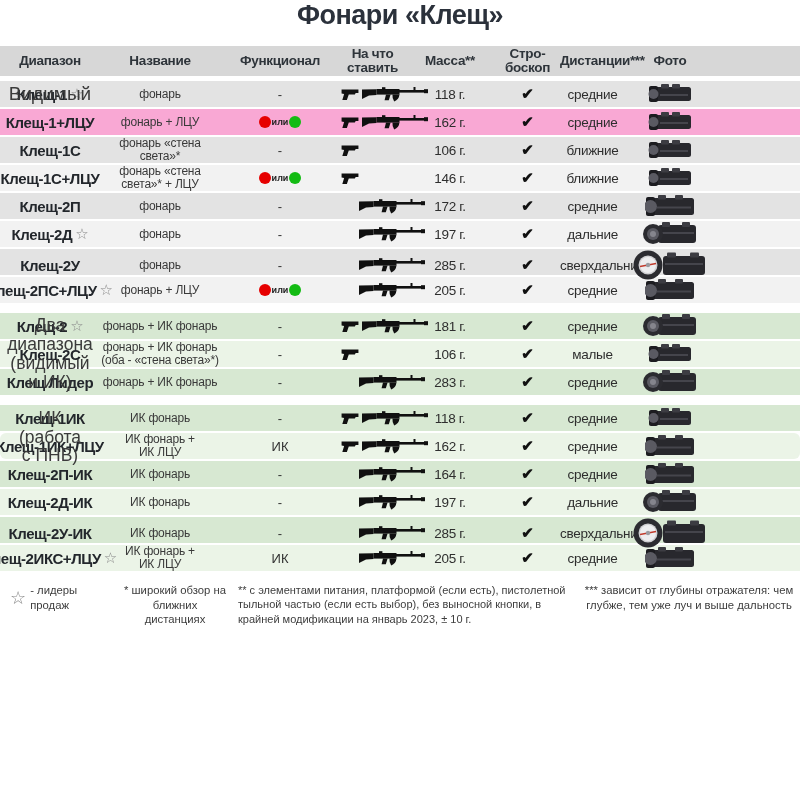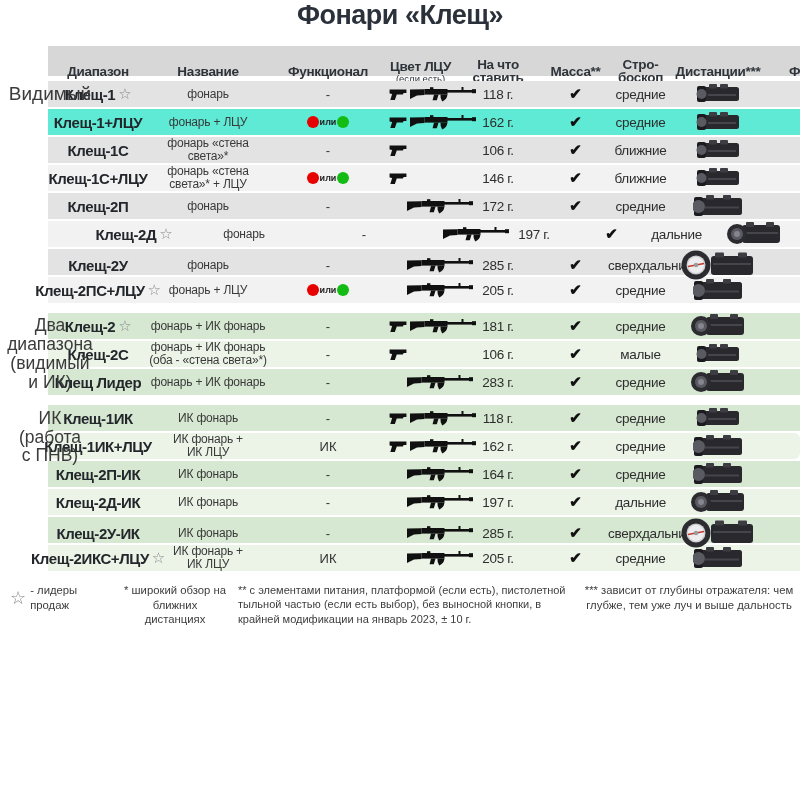--- a/index.html
+++ b/index.html
@@ -1,20 +1,20 @@
 <!DOCTYPE html>
 <html><head>
 <meta charset="utf-8">
 <style>
   html,body{margin:0;padding:0;}
   body{width:800px;height:800px;background:#ffffff;font-family:"Liberation Sans",sans-serif;color:#2e2e2e;overflow:hidden;}
   .page{position:relative;width:800px;height:800px;}
   .title{margin:0;text-align:center;font-size:27px;font-weight:bold;letter-spacing:-0.5px;}
   .table{margin-top:15px;}
-  .header-row,.row{display:grid;grid-template-columns:100px 120px 120px 65px 90px 65px 65px 90px 85px;align-items:center;margin-left:48px;}
+  .header-row,.row{display:grid;grid-template-columns:100px 120px 120px 65px 90px 65px 65px 90px 85px;align-items:center;}
   .header-row{height:30px;margin-bottom:5px;}
   .hdr{font-weight:bold;font-size:13.5px;line-height:1.02;text-align:center;color:#2e343a;letter-spacing:-0.3px;white-space:pre-line;}
   .hdr-sub{display:block;font-weight:normal;font-size:9.5px;letter-spacing:0;}
   .row{height:26px;margin-bottom:2px;}
   .row.tall{height:26px;}
   .group{position:relative;margin-bottom:10px;}
   .group:last-child{margin-bottom:0;}
   .range-label{position:absolute;left:0;width:100px;display:flex;align-items:center;justify-content:center;
     white-space:pre-line;text-align:center;color:#3b3b3b;z-index:2;}
   .rl0{top:0;height:26px;font-size:19px;}
@@ -48,24 +48,20 @@
 <body>
 
 <div class="page">
   <h1 class="title" style="color: rgb(43, 49, 59);">Фонари «Клещ»</h1>
 
   <div class="table">
     <div class="header-row" style="background: rgb(215, 215, 215);">
       <div class="cell hdr">Диапазон</div>
       <div class="cell hdr">Название</div>
       <div class="cell hdr">Функционал</div>
-      <div class="cell hdr">
-        <span>Цвет ЛЦУ</span>
-        <span class="hdr-sub">(если есть)</span>
-      </div>
       <div class="cell hdr">На что
 ставить</div>
       <div class="cell hdr">Масса**</div>
       <div class="cell hdr">Стро-
 боскоп</div>
       <div class="cell hdr">Дистанции***</div>
       <div class="cell hdr">Фото</div>
     </div>
     <div id="groups">
         <div class="group">
@@ -105,21 +101,21 @@
               <svg width="44" height="20" viewBox="0 0 44 20">
                 <rect x="1" y="3" width="42" height="14" rx="2.5" fill="#28282d"></rect>
                 <rect x="1" y="2" width="9" height="16" rx="2" fill="#1c1c20"></rect>
                 <circle cx="5.5" cy="10" r="5" fill="#5a5a62"></circle>
                 <rect x="13" y="0" width="8" height="4.5" rx="1" fill="#3c3c42"></rect>
                 <rect x="24" y="0" width="8" height="4.5" rx="1" fill="#3c3c42"></rect>
                 <rect x="12" y="10" width="28" height="2" fill="#45454c"></rect>
               </svg>
             </div>
           </div>
-          <div class="row" style="background: #5eead4;">
+          <div class="row" style="background: #f9a8d4;">
             <div class="cell name-cell">
               <span>Клещ-1+ЛЦУ</span>
             </div>
             <div class="cell func-cell">фонарь + ЛЦУ</div>
             <div class="cell lcu-cell">
               <span class="dot" style="background: rgb(230, 0, 0);"></span>
               <span class="or">или</span>
               <span class="dot" style="background: rgb(19, 187, 19);"></span>
             </div>
             <div class="cell mount-cell">
@@ -245,21 +241,21 @@
               <svg width="50" height="23" viewBox="0 0 50 23">
                 <rect x="1" y="3" width="48" height="17" rx="2.5" fill="#28282d"></rect>
                 <rect x="1" y="2" width="9" height="19" rx="2" fill="#1c1c20"></rect>
                 <circle cx="5.5" cy="11.5" r="6.5" fill="#5a5a62"></circle>
                 <rect x="13" y="0" width="8" height="4.5" rx="1" fill="#3c3c42"></rect>
                 <rect x="30" y="0" width="8" height="4.5" rx="1" fill="#3c3c42"></rect>
                 <rect x="12" y="11.5" width="34" height="2" fill="#45454c"></rect>
               </svg>
             </div>
           </div>
-          <div class="row" style="background: rgb(242, 242, 242); padding-left: 36px;">
+          <div class="row" style="background: rgb(242, 242, 242);">
             <div class="cell name-cell">
               <span>Клещ-2Д</span>
               <span class="star">☆</span>
             </div>
             <div class="cell func-cell">фонарь</div>
             <div class="cell lcu-cell">
               <span>-</span>
             </div>
             <div class="cell mount-cell m-rifle">
               <span class="gicon">

